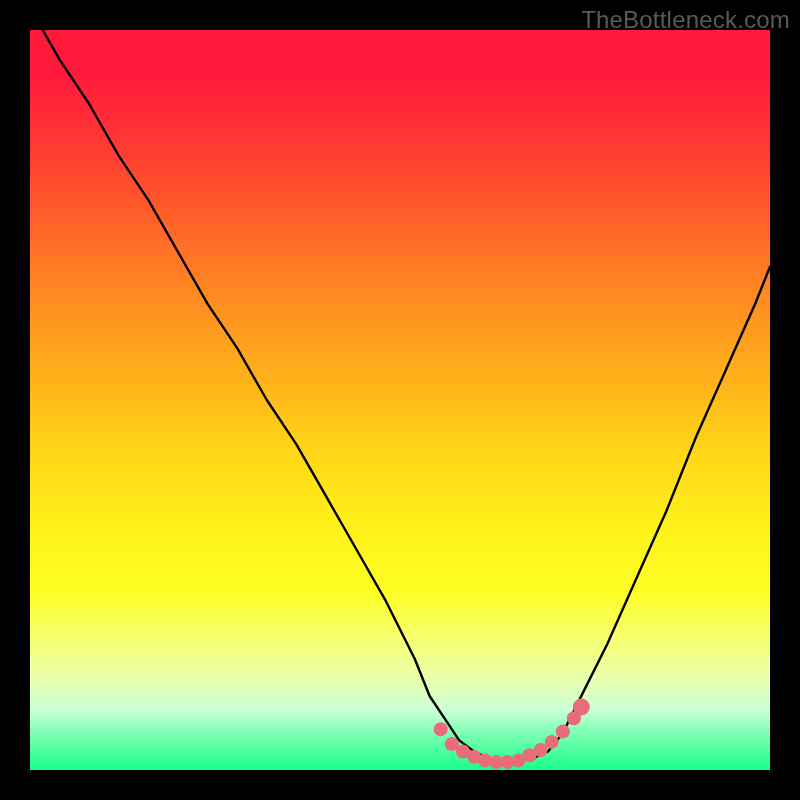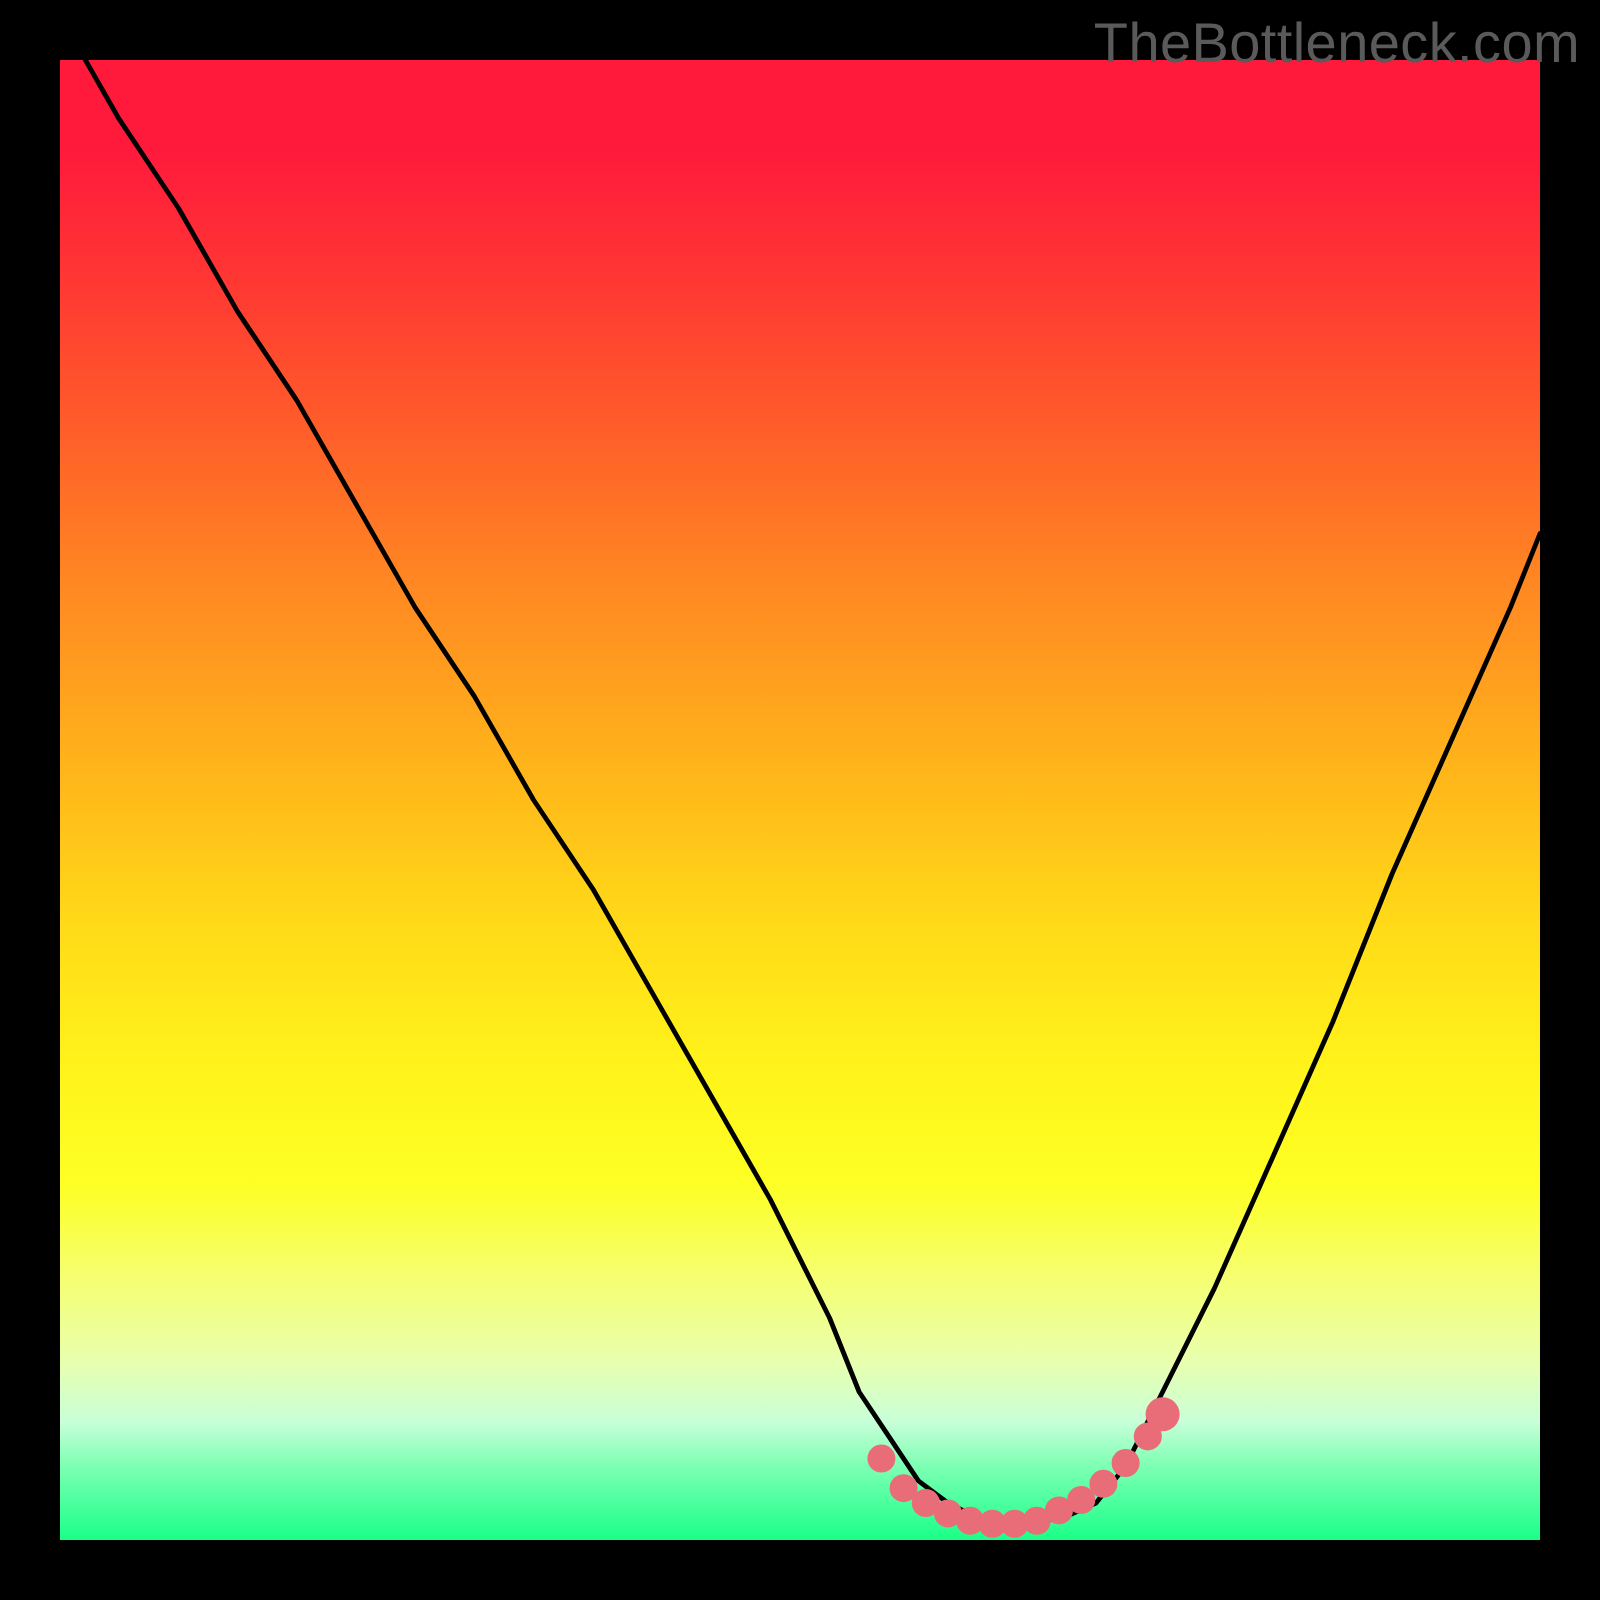--- a/index.html
+++ b/index.html
@@ -42,21 +42,21 @@
       #c8ffd8 92%,
       #7dffb4 95%,
       #1aff88 100%
     );
   }
   .watermark {
     position: absolute;
     top: 6px;
     right: 10px;
     font-family: Arial, Helvetica, sans-serif;
-    font-size: 28px;
+    font-size: 24px;
     color: #5a5a5a;
     letter-spacing: 0.2px;
     margin-left: 36px;
   }
   svg.curve, svg.markers {
     position: absolute;
     inset: 0;
     width: 740px;
     height: 740px;
   }

